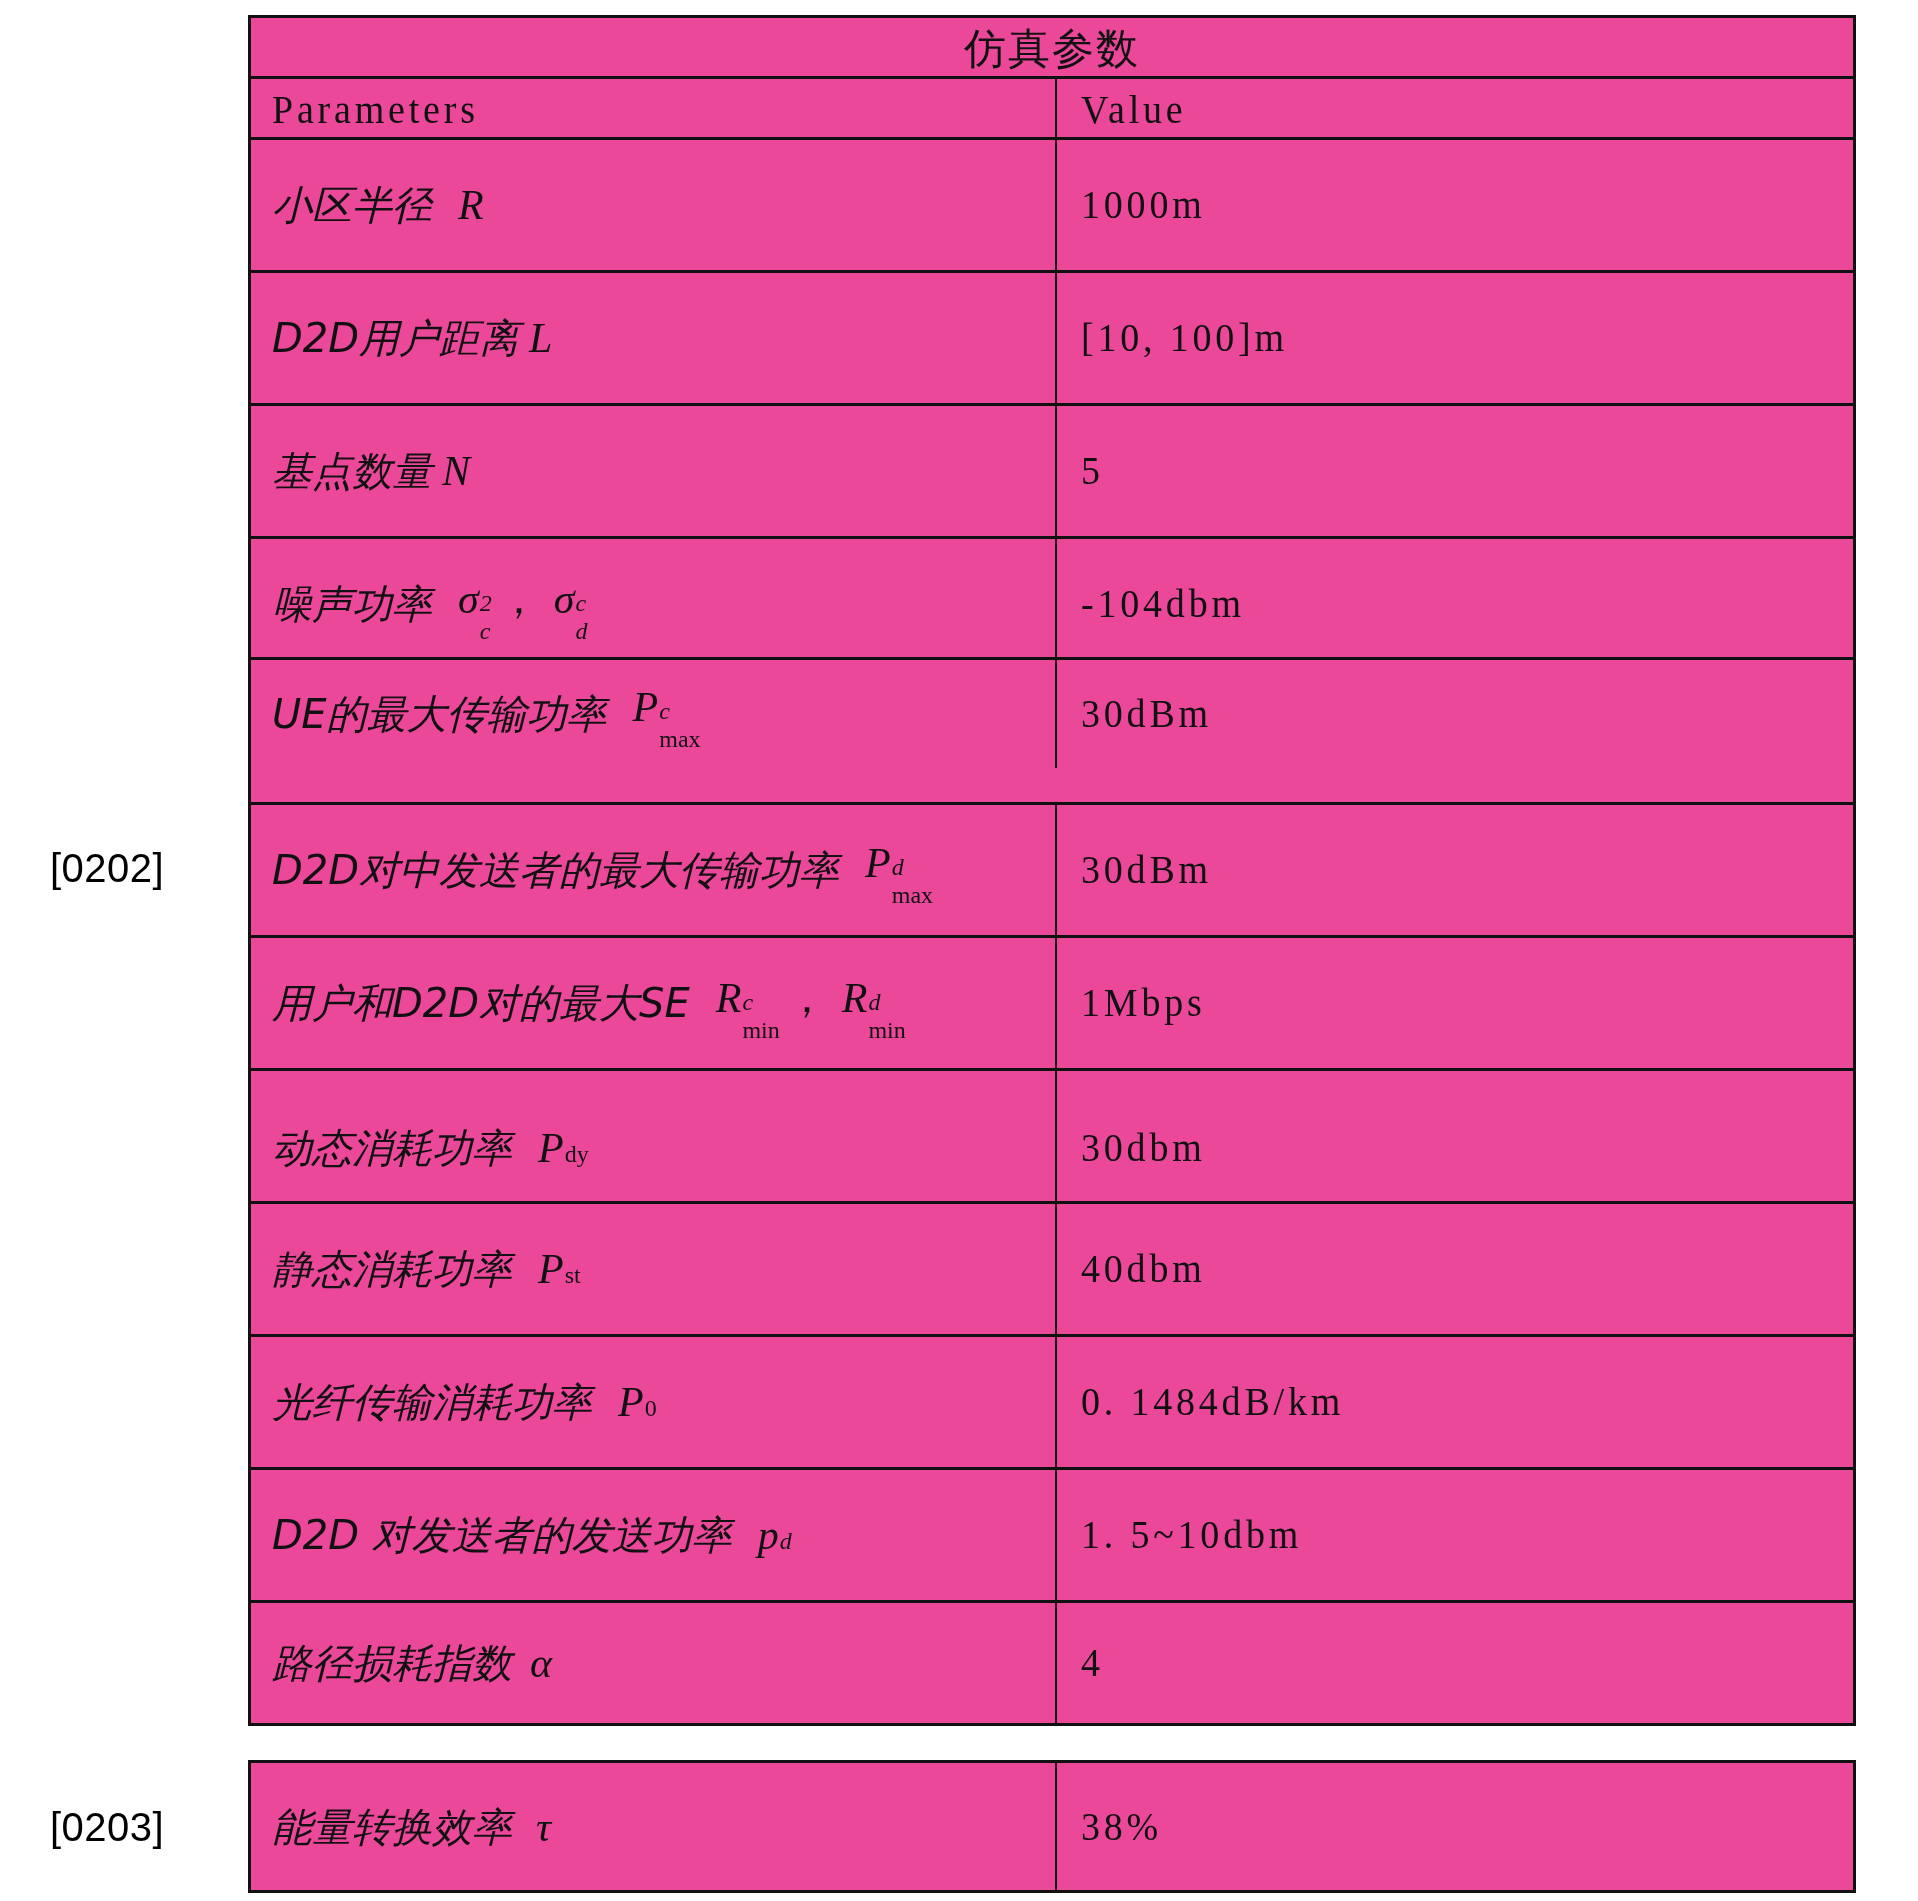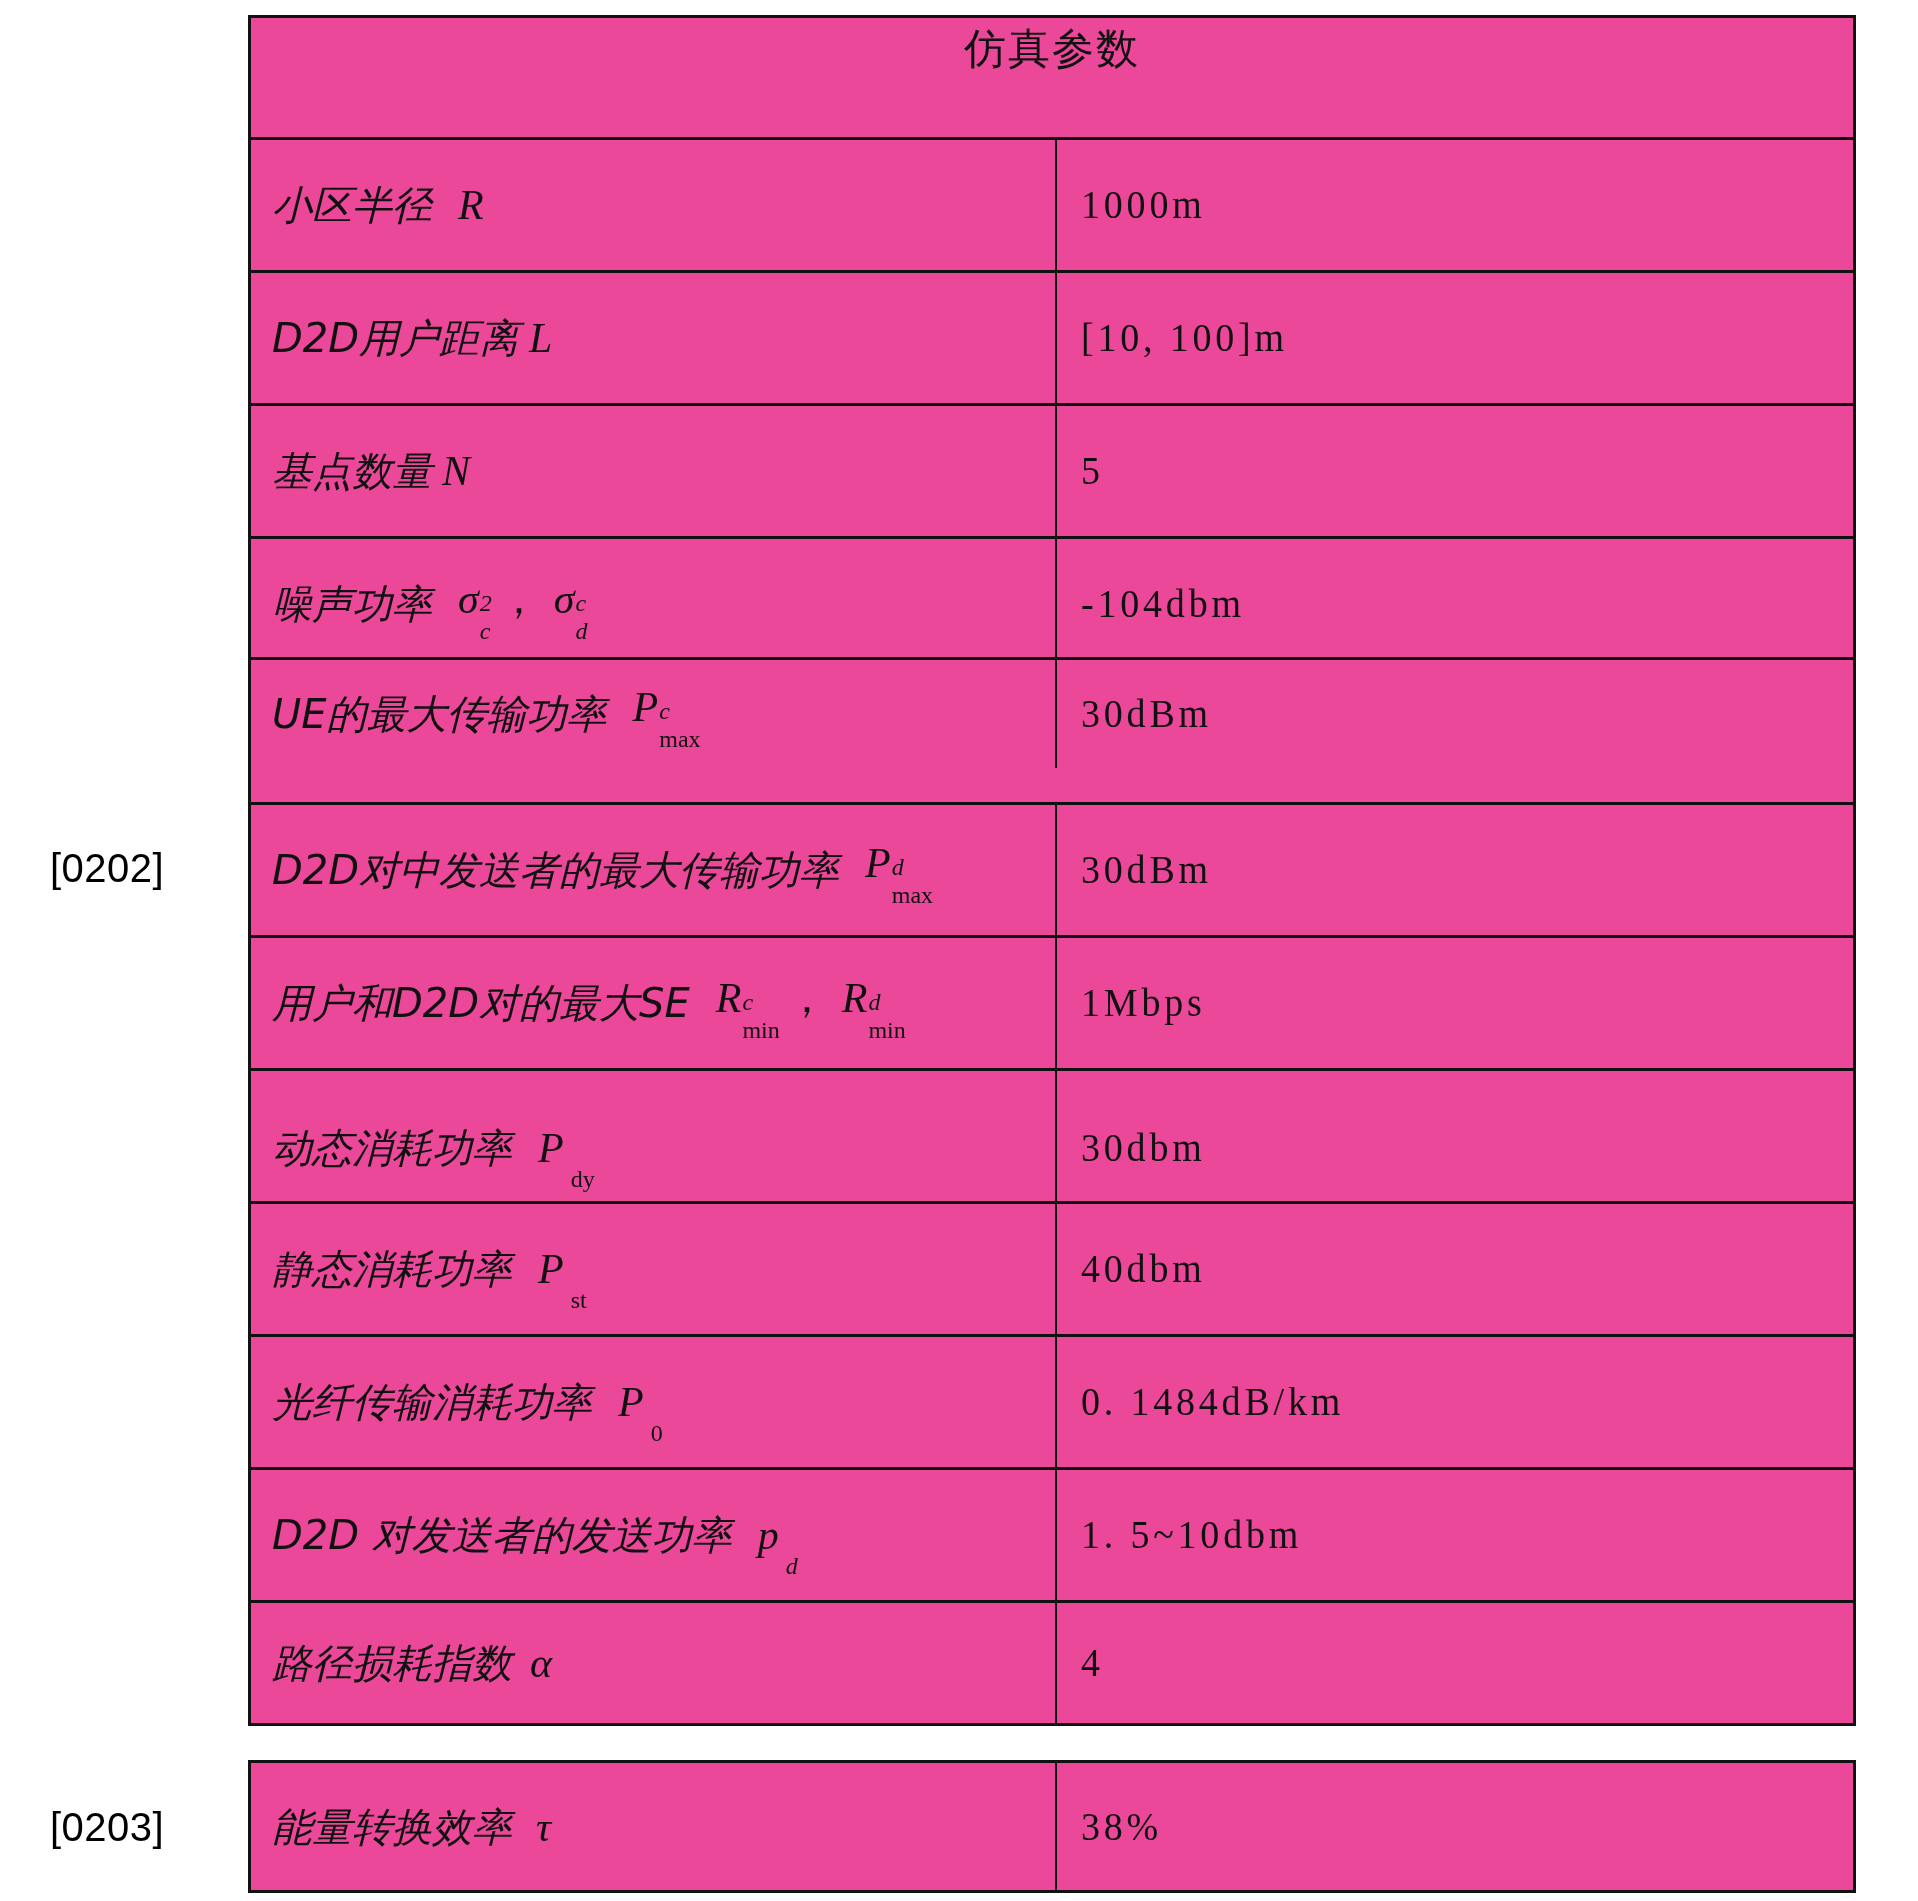--- a/index.html
+++ b/index.html
@@ -98,39 +98,47 @@
   .sym .scripts .sub { font-style: italic; position: relative; top: -4px; }
   .sym .scripts .sub.upright { font-style: normal; }
   .sym .sep {
     font-style: normal;
     font-family: "DejaVu Sans", sans-serif;
     margin: 0 14px 0 6px;
   }
   .sym .subonly {
     font-size: 24px;
     position: relative;
-    top: 25px;
-    margin-left: 7px;
+    top: 0;
+    margin-left: 1px;
   }
   .sym .subonly.upright { font-style: normal; }
 </style>
 </head>
 <body>
 
 <div class="para-label" style="top:848px;">[0202]</div>
 <div class="para-label" style="top:1807px;">[0203]</div>
 
 <div class="tbl" style="top:15px; height:1711px;">
 
   <div class="row first" style="top:0; height:61px;">
     <div class="cell title">
       <span class="cjk">仿真参数</span>
     </div>
   </div>
 
+  <div class="row" style="top:58px; height:64px;">
+    <div class="cell param">
+      <span class="latin">Parameters</span>
+    </div>
+    <div class="cell value">
+      <span class="latin">Value</span>
+    </div>
+  </div>
 
   <div class="row" style="top:119px; height:133px;">
     <div class="cell param">
       <span class="mixed">小区半径</span>
       <span class="sym">
           <span class="base">R</span>
         </span>
     </div>
     <div class="cell value">
       <span class="latin">1000m</span>

